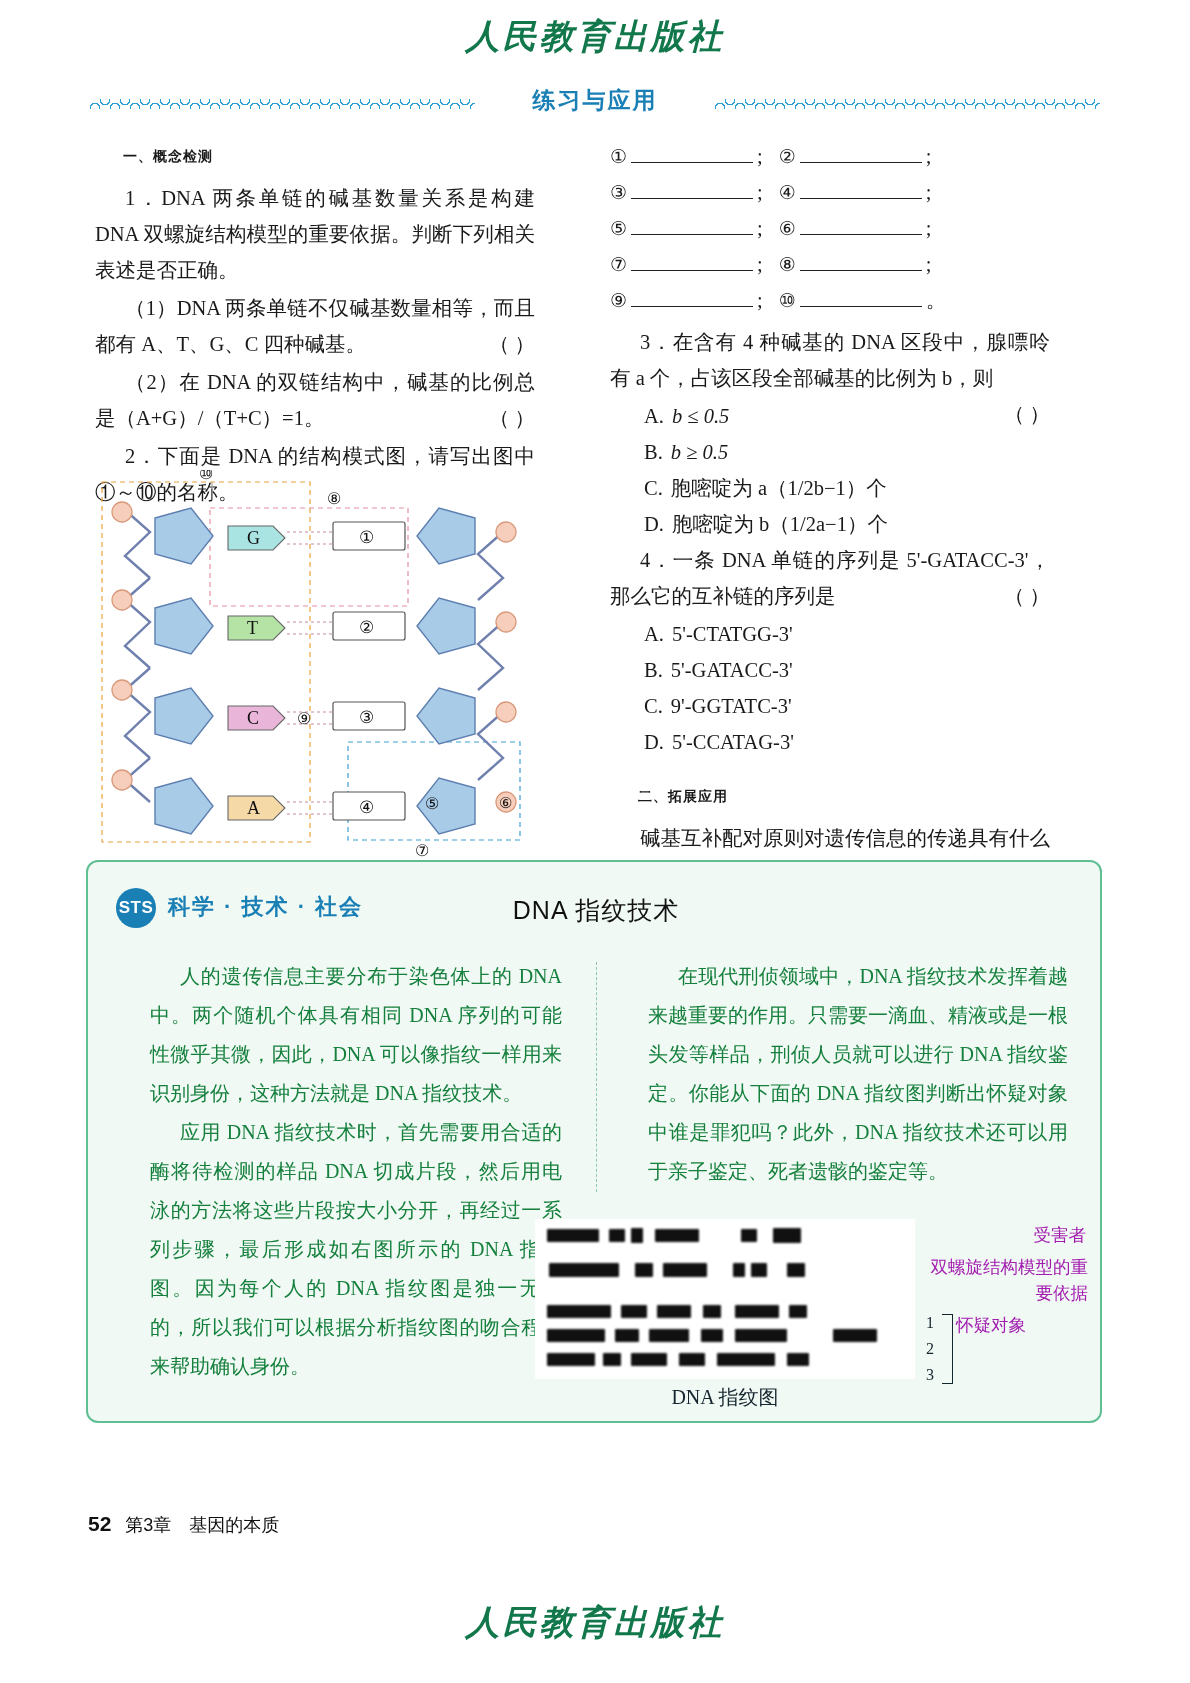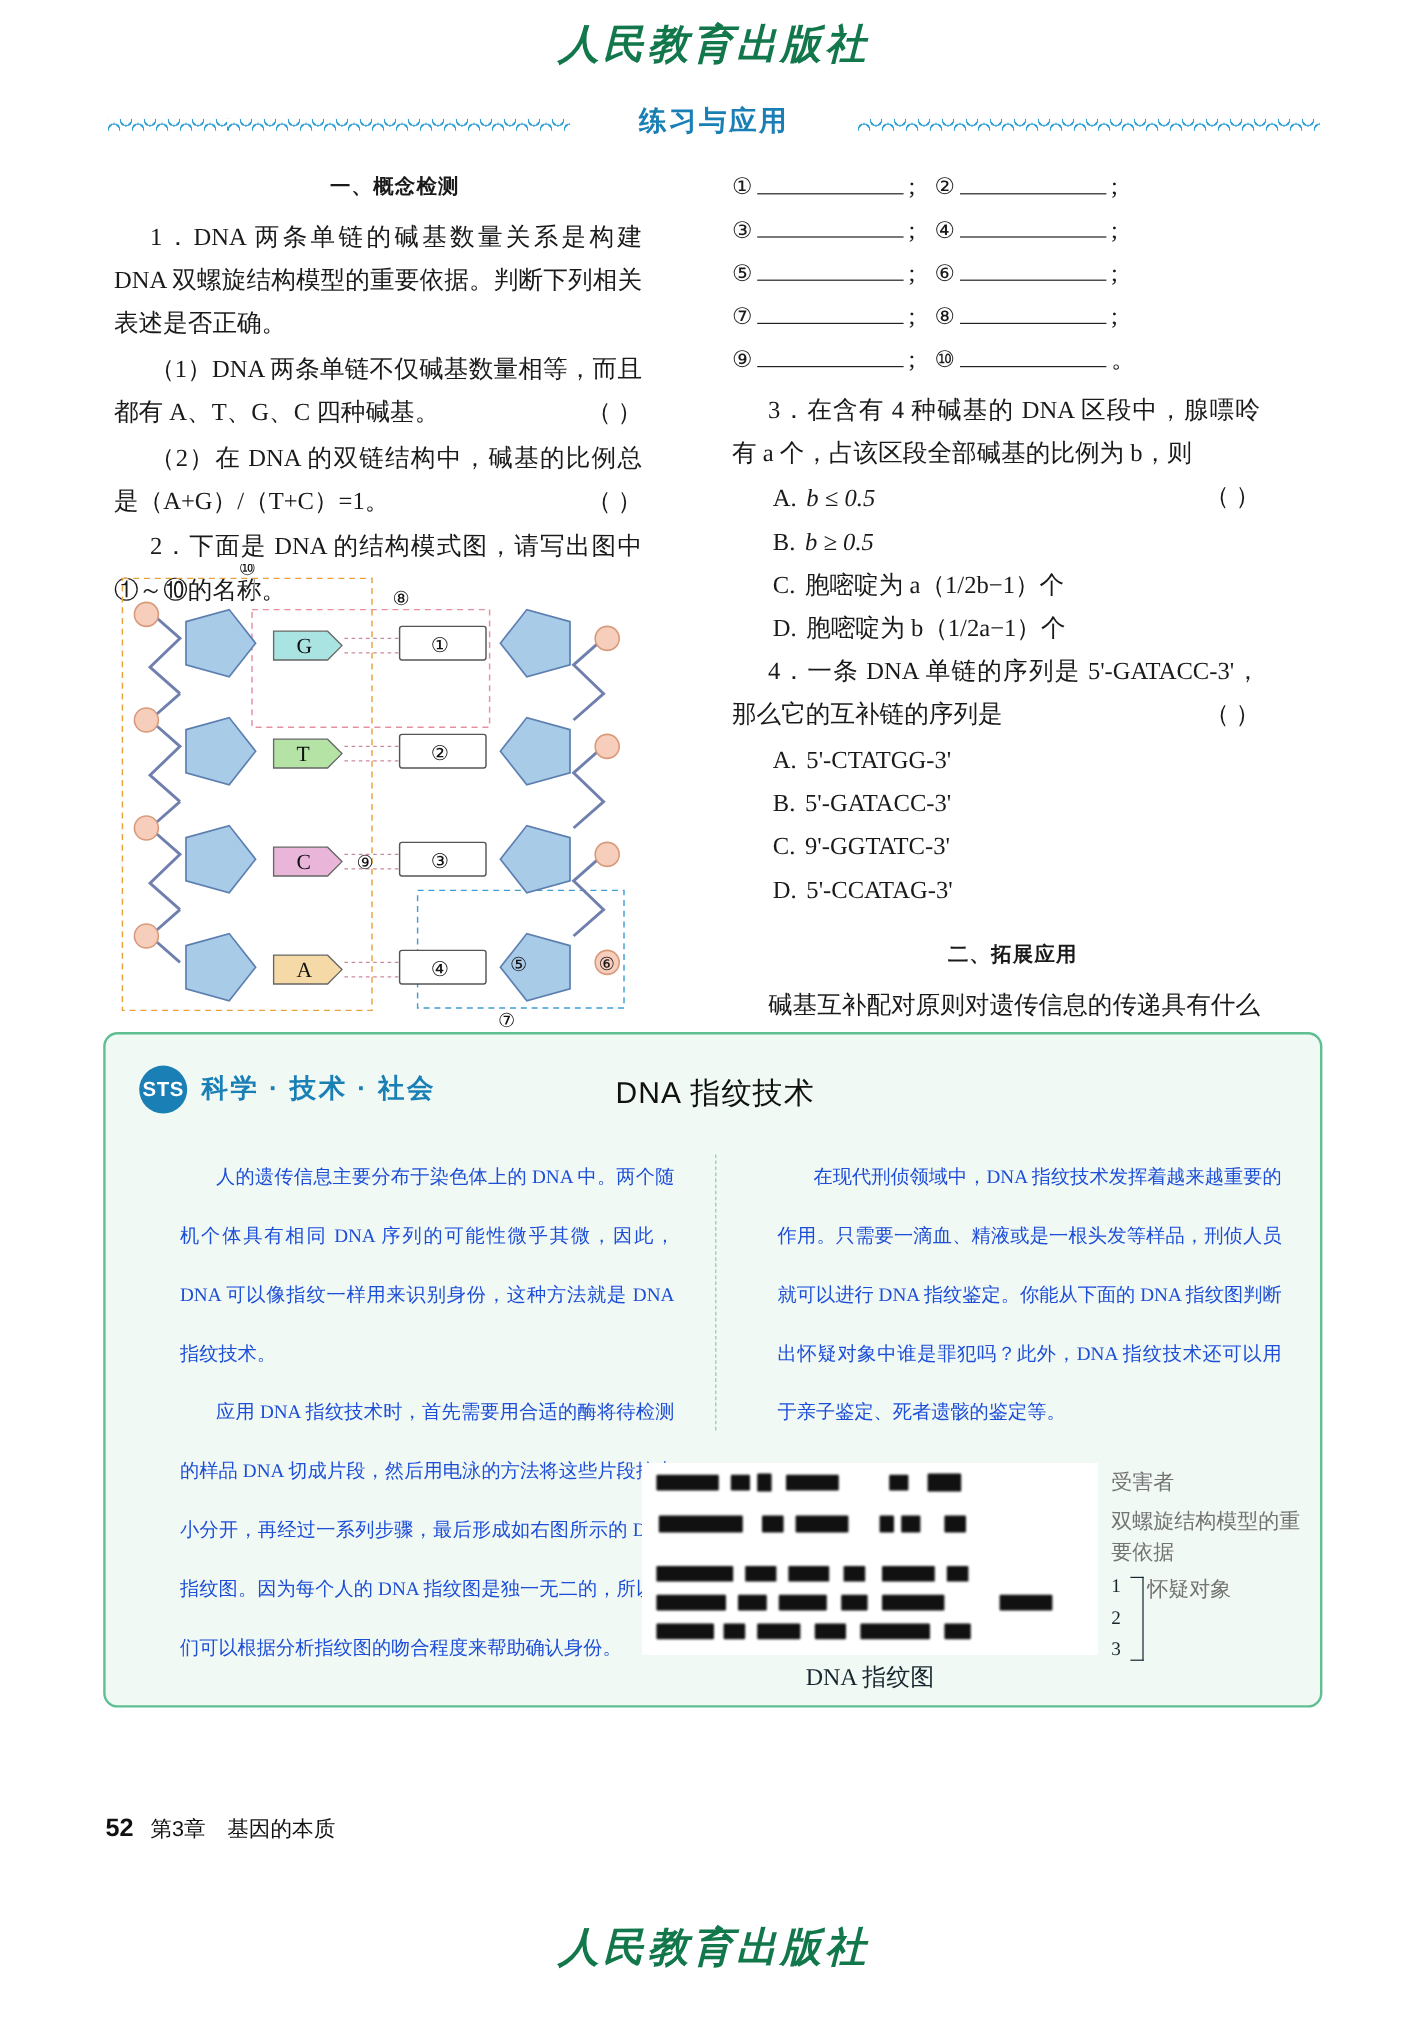--- a/index.html
+++ b/index.html
@@ -77,26 +77,25 @@
     position: absolute;
     width: 440px;
     font-size: 20.5px;
     line-height: 36px;
   }
   .col-left { left: 95px; top: 138px; }
   .col-right { left: 610px; top: 138px; }
 
   h2.sec-head {
     font-family: "Liberation Sans", sans-serif;
-    font-size: 17px;
+    font-size: 14px;
     font-weight: bold;
     margin: 0 0 6px 0;
     text-indent: 28px;
     letter-spacing: 1px;
-    text-align: center;
   }
   p.para {
     margin: 0 0 2px 0;
     text-indent: 30px;
     text-align: justify;
   }
   .blankmark { float: right; }
 
   
   .blank-grid {
@@ -195,23 +194,23 @@
     position: absolute;
     left: 508px;
     top: 100px;
     width: 0;
     height: 230px;
     border-left: 1px dashed #8cc9a8;
   }
   .sts-col {
     position: absolute;
     width: 400px;
-    font-size: 16px;
-    line-height: 49px;
-    color: #1d4ed8;
+    font-size: 20px;
+    line-height: 39px;
+    color: #15803d;
   }
   .sts-col p {
     margin: 0;
     text-indent: 30px;
     text-align: justify;
   }
   .sts-col-left { left: 62px; top: 95px; width: 412px; }
   .sts-col-right { left: 560px; top: 95px; width: 420px; }
 
   
@@ -236,21 +235,22 @@
     top: 522px;
     width: 380px;
     text-align: center;
     font-size: 20px;
     color: #16262f;
   }
   .gel-anno {
     position: absolute;
     font-size: 17.5px;
     line-height: 26px;
-    color: #737373;
+    color: #a21caf;
+    text-align: right;
   }
   .lane-num {
     position: absolute;
     font-size: 16px;
     color: #16262f;
   }
   .brace {
     position: absolute;
     border: 1.6px solid #16262f;
     border-left: none;

